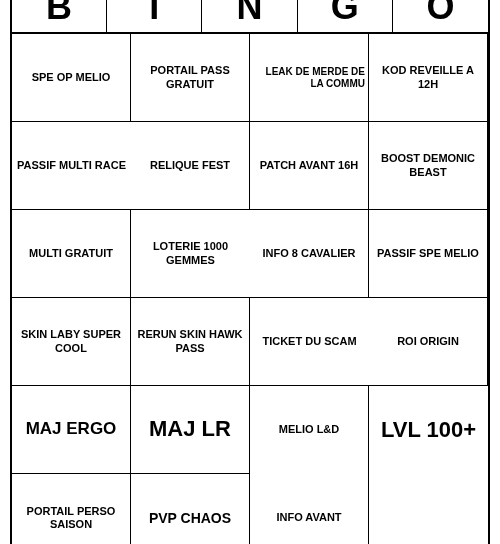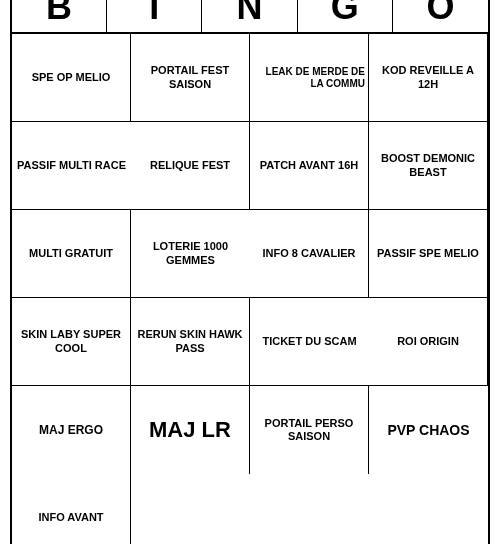--- a/index.html
+++ b/index.html
@@ -68,34 +68,36 @@
 <div class="bingo-container">
   <div class="bingo-header">
   <div class="bingo-header-cell">B</div>
       <div class="bingo-header-cell">I</div>
       <div class="bingo-header-cell">N</div>
       <div class="bingo-header-cell">G</div>
       <div class="bingo-header-cell">O</div>
     </div>
   <div class="bingo-grid">
   <div class="bingo-cell">SPE OP MELIO</div>
-      <div class="bingo-cell">PORTAIL FEST SAISON</div>
+      <div class="bingo-cell">PORTAIL PASS GRATUIT</div>
       <div class="bingo-cell" style="font-size: 10px; text-align: right;">LEAK DE MERDE DE LA COMMU</div>
       <div class="bingo-cell">KOD REVEILLE A 12H</div>
       <div class="bingo-cell">PASSIF MULTI RACE</div>
       <div class="bingo-cell">RELIQUE FEST</div>
       <div class="bingo-cell">PATCH AVANT 16H</div>
       <div class="bingo-cell">BOOST DEMONIC BEAST</div>
       <div class="bingo-cell">MULTI GRATUIT</div>
       <div class="bingo-cell">LOTERIE 1000 GEMMES</div>
       <div class="bingo-cell">INFO 8 CAVALIER</div>
       <div class="bingo-cell">PASSIF SPE MELIO</div>
       <div class="bingo-cell">SKIN LABY SUPER COOL</div>
       <div class="bingo-cell">RERUN SKIN HAWK PASS</div>
       <div class="bingo-cell">TICKET DU SCAM</div>
       <div class="bingo-cell">ROI ORIGIN</div>
-      <div class="bingo-cell" style="font-size: 12px; text-align: right;">MAJ ERGO</div>
+      <div class="bingo-cell" style="font-size: 17px; text-align: right;">MAJ ERGO</div>
       <div class="bingo-cell" style="font-size: 22px;">MAJ LR</div>
+      <div class="bingo-cell">MELIO L&amp;D</div>
+      <div class="bingo-cell" style="font-size: 22px;">LVL 100+</div>
       <div class="bingo-cell">PORTAIL PERSO SAISON</div>
       <div class="bingo-cell" style="font-size: 14px;">PVP CHAOS</div>
       <div class="bingo-cell">INFO AVANT</div>
     </div>
 </div>
 
 </body></html>

